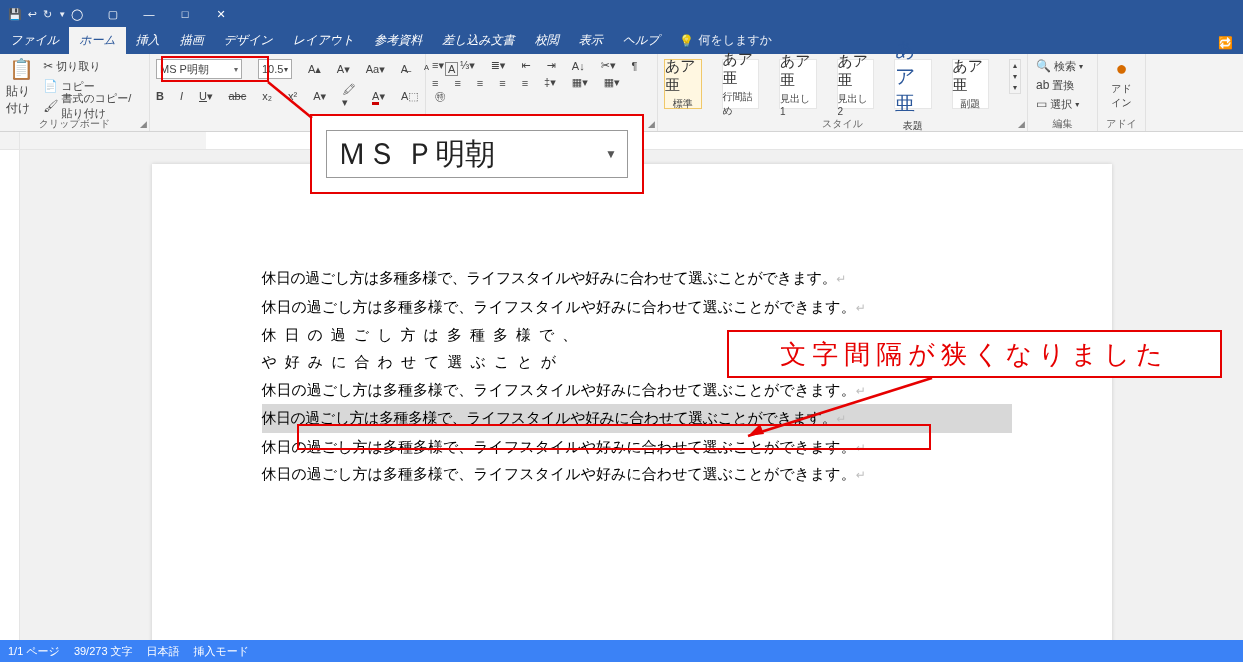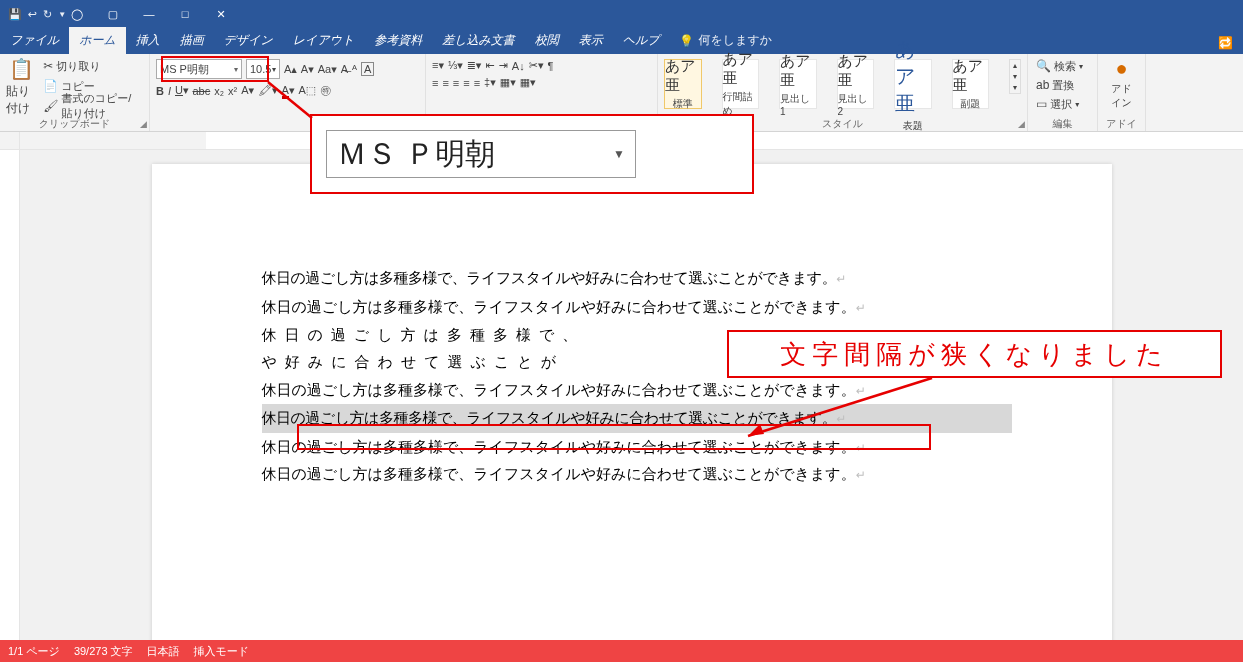--- a/index.html
+++ b/index.html
@@ -20,45 +20,45 @@
 .group .glabel{text-align:center;font-size:10px;color:#666;height:14px;line-height:14px;}
 .group .gbody{flex:1;display:flex;align-items:flex-start;}
 .dlg-launch{position:absolute;right:2px;bottom:2px;font-size:9px;color:#888;}
 .vbig{display:flex;flex-direction:column;align-items:center;justify-content:center;width:42px;gap:2px;}
 .vbig .ic{font-size:20px;}
 .mini{display:flex;align-items:center;gap:3px;height:18px;padding:0 2px;}
 .mini .ic{font-size:12px;}
 .fontbox{border:1px solid #ababab;background:#fff;height:20px;width:86px;display:flex;align-items:center;padding:0 3px;font-size:11px;}
 .fontbox .dd{margin-left:auto;font-size:8px;color:#666;}
 .sizebox{border:1px solid #ababab;background:#fff;height:20px;width:34px;display:flex;align-items:center;padding:0 3px;font-size:11px;}
-.row{display:flex;align-items:center;gap:4px;}
+.row{display:flex;align-items:center;gap:16px;}
 .col{display:flex;flex-direction:column;gap:2px;}
 .stylecard{border:1px solid #e6e6e6;background:#fff;width:50px;height:50px;display:flex;flex-direction:column;align-items:center;justify-content:center;gap:2px;font-size:10px;}
 .stylecard.sel{border:1px solid #f0c869;background:#fff7e1;}
 .stylecard .prev{font-family:"MS Mincho",serif;font-size:15px;color:#333;}
 .stylecard.big .prev{font-size:20px;color:#2b579a;}
 .ruler{height:18px;background:#fff;border-bottom:1px solid #e5e5e5;position:relative;font-size:8px;color:#777;display:flex;}
 .ruler .vr{width:20px;background:#f3f3f3;border-right:1px solid #e5e5e5;}
 .ruler .hr{flex:1;background:repeating-linear-gradient(to right,#f3f3f3 0,#f3f3f3 186px,#fff 186px,#fff 100%);position:relative;}
 .doc-area{position:absolute;top:150px;left:0;right:0;bottom:22px;background:#f1f1f1;display:flex;}
 .vruler{width:20px;background:#fff;border-right:1px solid #e5e5e5;}
 .page-wrap{flex:1;overflow:hidden;position:relative;}
 .page{background:#fff;width:960px;margin:14px auto 0;min-height:540px;box-shadow:0 0 4px rgba(0,0,0,.15);padding:100px 100px 40px 110px;font-family:"MS Mincho","Yu Mincho",serif;font-size:15px;line-height:1.85;color:#000;}
 .page p .ret{color:#bfbfbf;font-size:12px;}
 .page p.spaced{letter-spacing:8px;}
 .page p.tight{font-family:"MS PMincho","MS Mincho",serif;letter-spacing:-0.5px;}
 .page p.sel{background:#d8d8d8;}
-.statusbar{position:absolute;bottom:0;left:0;right:0;height:22px;background:#ef4444;color:#fff;font-size:11px;display:flex;align-items:center;padding:0 8px;gap:14px;}
+.statusbar{position:absolute;bottom:0;left:0;right:0;height:22px;background:#3b82f6;color:#fff;font-size:11px;display:flex;align-items:center;padding:0 8px;gap:14px;}
 .statusbar .right{margin-left:auto;display:flex;align-items:center;gap:10px;}
 .zoom-slider{width:90px;height:3px;background:#6f8fbc;position:relative;}
 .zoom-slider .thumb{position:absolute;top:-4px;left:70%;width:9px;height:11px;background:#fff;}
 
 .redbox{position:absolute;border:2.5px solid #e60000;pointer-events:none;}
 .annot-font{left:161px;top:56px;width:108px;height:26px;}
-.annot-zoom{left:310px;top:114px;width:444px;height:80px;background:#fff;display:flex;align-items:center;padding:8px 14px;}
+.annot-zoom{left:310px;top:114px;width:334px;height:80px;background:#fff;display:flex;align-items:center;padding:8px 14px;}
 .annot-zoom .inner{border:1px solid #999;width:310px;height:48px;display:flex;align-items:center;padding:0 10px;font-family:"MS PMincho","MS Mincho",serif;font-size:30px;color:#222;}
 .annot-zoom .inner .dd{margin-left:auto;font-size:12px;color:#555;}
 .callout{left:727px;top:330px;width:495px;height:48px;display:flex;align-items:center;justify-content:center;font-family:"MS Mincho",serif;font-size:26px;color:#e60000;letter-spacing:6px;background:#fff;}
 .selbox{left:297px;top:424px;width:634px;height:26px;}
 svg.arrow{position:absolute;pointer-events:none;}
 </style>
 </head>
 <body>
 
 <div class="titlebar">

